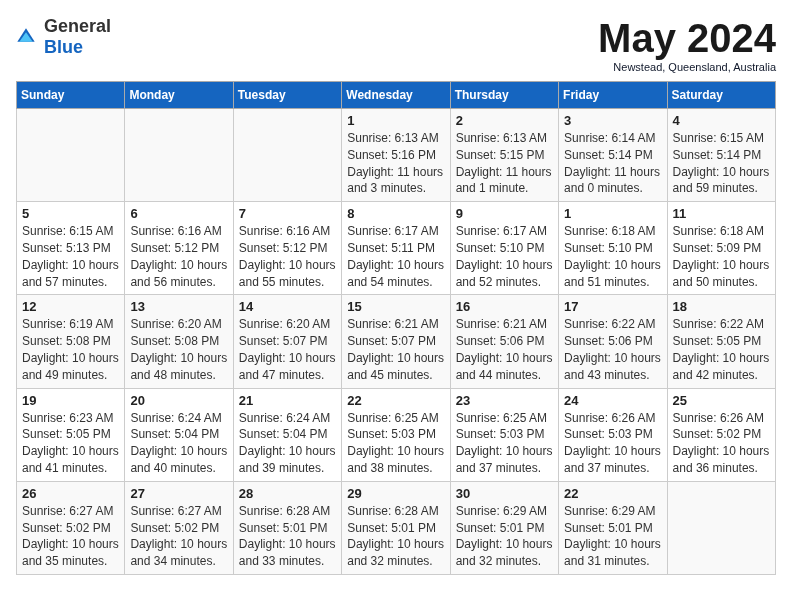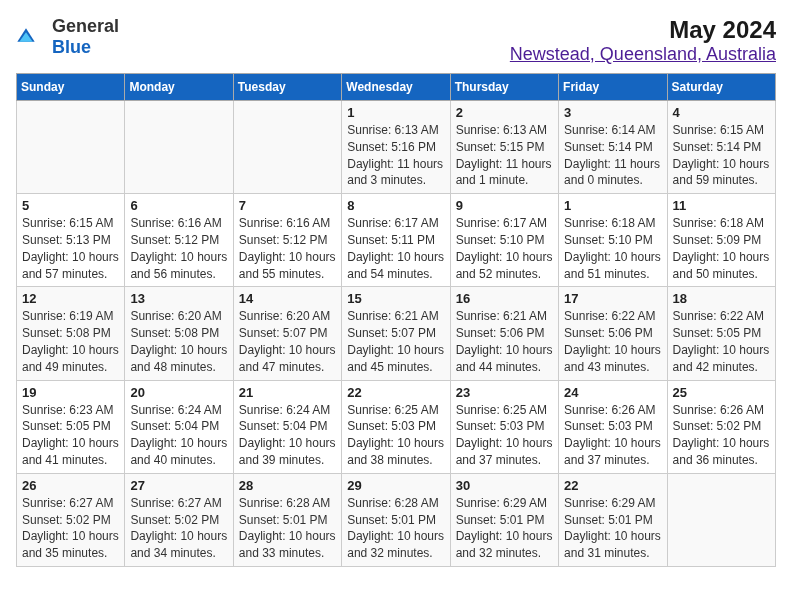--- a/index.html
+++ b/index.html
@@ -12,48 +12,47 @@
     }
     .header {
       display: flex;
       justify-content: space-between;
       align-items: flex-start;
       margin-bottom: 8px;
     }
     .logo {
       display: flex;
       align-items: center;
-      gap: 16px;
+      gap: 8px;
     }
     .logo-text-general {
       font-size: 18px;
       font-weight: bold;
       color: #333;
     }
     .logo-text-blue {
       font-size: 18px;
       font-weight: bold;
       color: #1565c0;
     }
     .logo-icon {
       width: 20px;
       height: 20px;
     }
     .title-block {
       text-align: right;
     }
     .month-title {
-      font-size: 24px;
+      font-size: 40px;
       font-weight: bold;
       color: #1a1a1a;
     }
     .location-title {
-      font-size: 18px;
-      color: #4c1d95;
-      text-decoration: underline;
+      font-size: 11px;
+      color: #0f172a;
     }
     table {
       width: 100%;
       border-collapse: collapse;
       table-layout: fixed;
       border-radius: 28px;
     }
     thead tr th {
       background-color: #1565c0;
       color: #fff;

